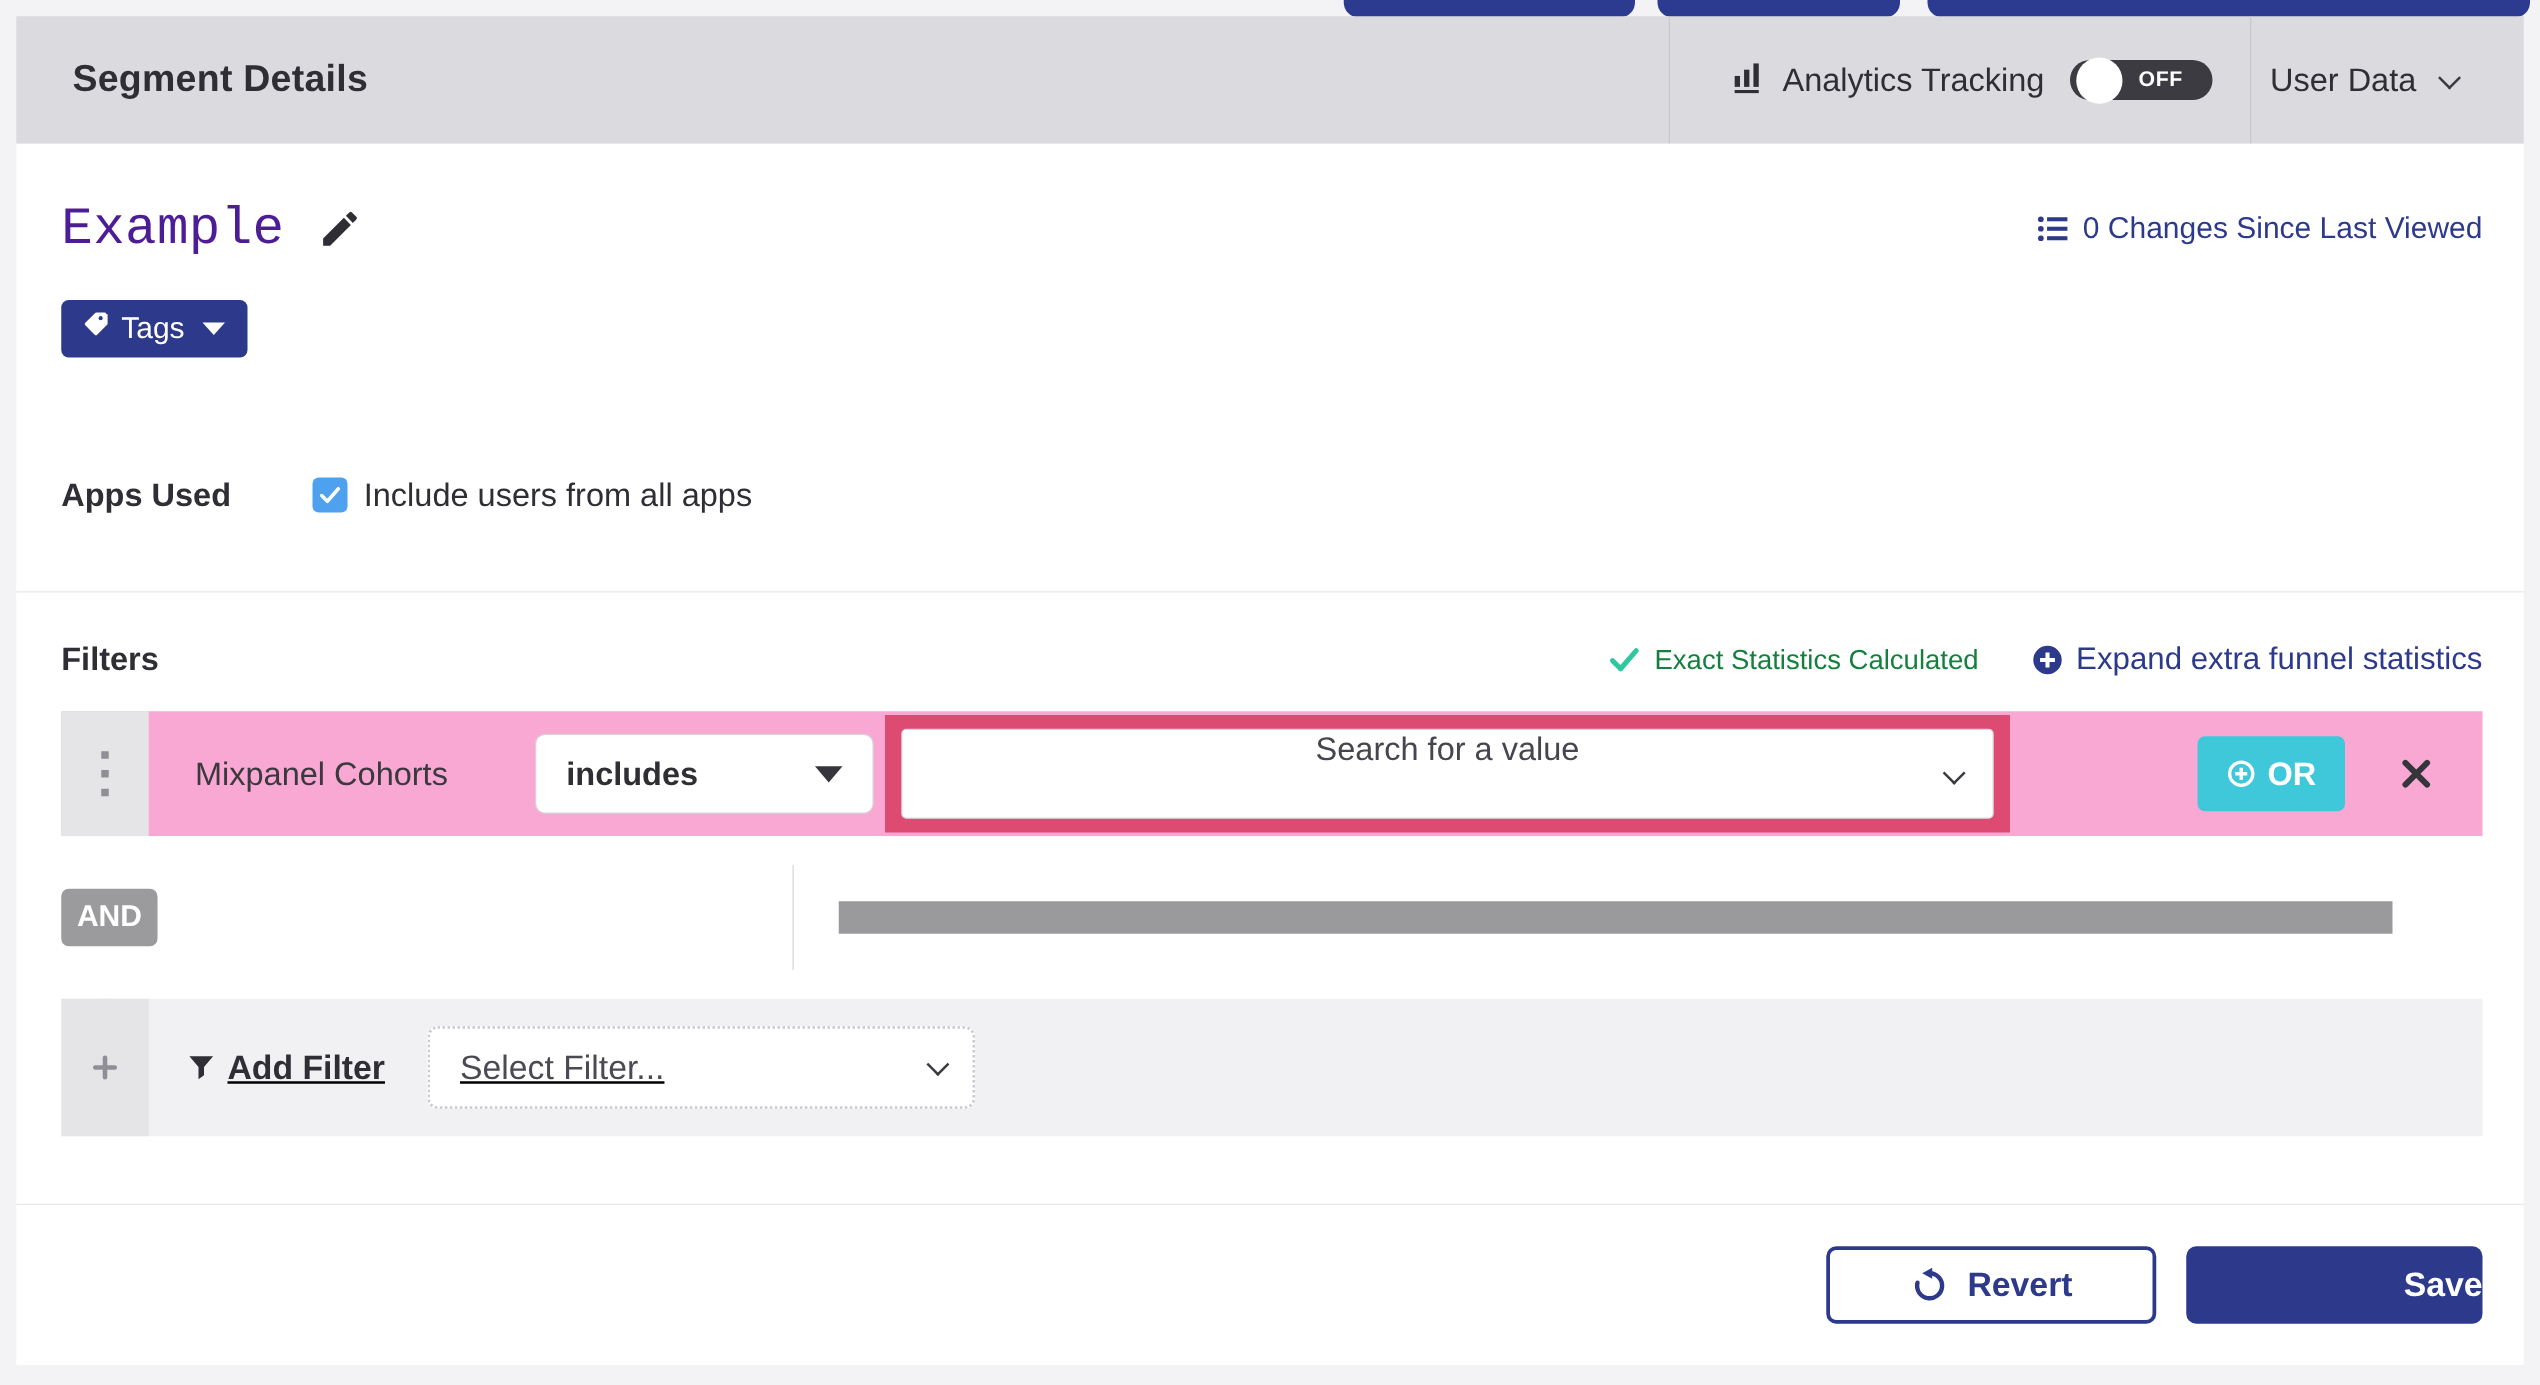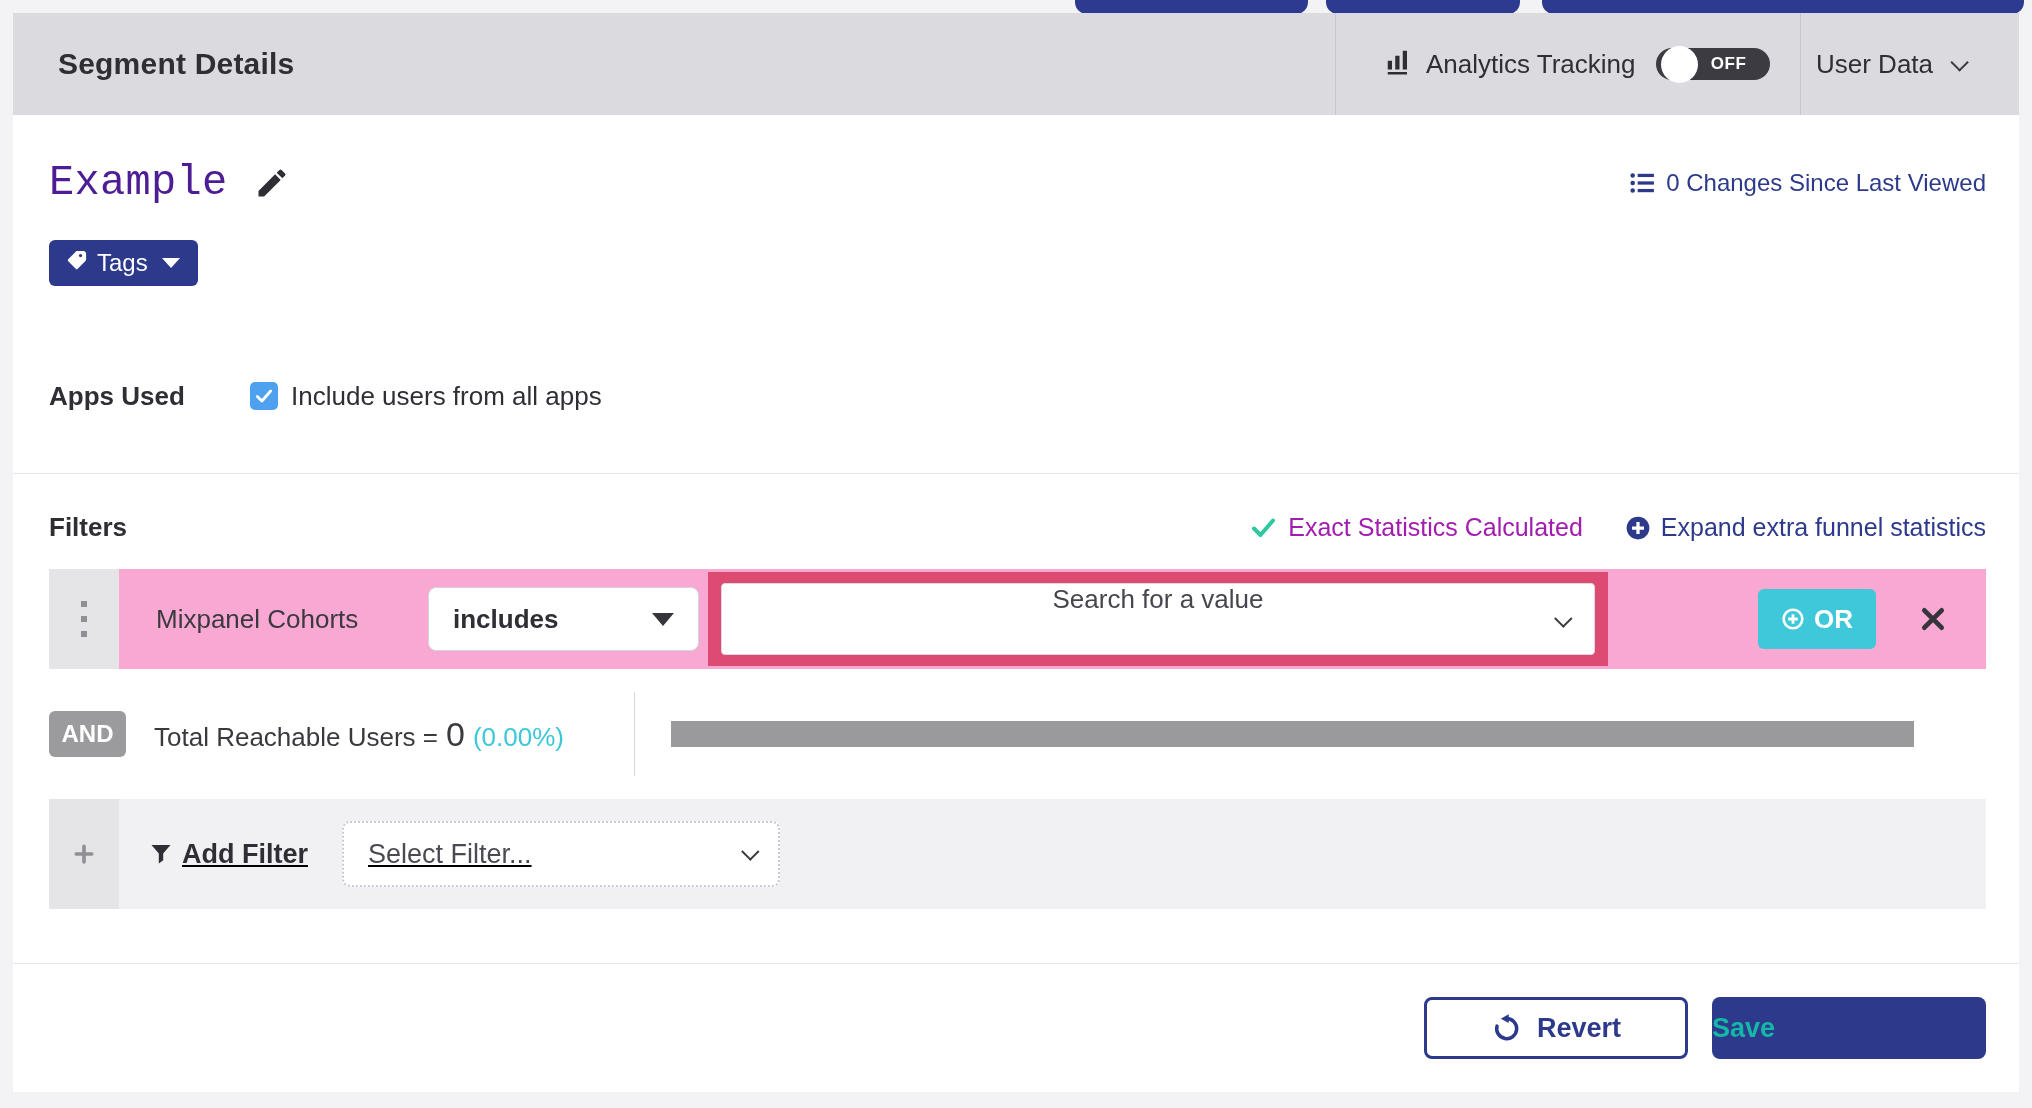--- a/index.html
+++ b/index.html
@@ -38,21 +38,21 @@
   .caret-dn{width:0;height:0;border-left:9px solid transparent;border-right:9px solid transparent;border-top:10px solid #fff;}
 
   .apps-row{position:absolute;left:0;right:0;top:204px;height:155px;border-bottom:1px solid #e8e8eb;display:flex;align-items:center;padding-left:36px;}
   .apps-label{font-size:26px;font-weight:bold;color:#2e2e34;width:201px;}
   .checkbox{width:28px;height:28px;border-radius:5px;background:#4da1ee;display:flex;align-items:center;justify-content:center;cursor:pointer;flex:none;}
   .cb-text{font-size:26px;color:#2e2e34;margin-left:13px;}
 
   .filters-block{position:absolute;left:0;right:0;top:359px;height:490px;border-bottom:1px solid #e8e8eb;}
   .filters-head{display:flex;align-items:center;padding:38px 33px 0 36px;}
   .filters-heading{font-size:26px;font-weight:bold;color:#2e2e34;}
-  .exact-stats{margin-left:auto;display:flex;align-items:center;color:#a21caf;font-size:25px;}
+  .exact-stats{margin-left:auto;display:flex;align-items:center;color:#15803d;font-size:22px;}
   .exact-stats svg{margin-right:11px;}
   .expand-link{margin-left:42px;display:flex;align-items:center;color:#2d3a8c;font-size:25px;font-weight:500;cursor:pointer;}
   .expand-link svg{margin-right:10px;}
 
   .rows{position:relative;margin:26px 33px 0 36px;}
   .connector{position:absolute;left:30px;top:118px;width:10px;height:130px;background:#e5e5e8;}
 
   .frow{position:relative;height:100px;background:#f9a8d4;display:flex;align-items:center;}
   .handle-col{width:70px;align-self:stretch;background:#e5e5e8;display:flex;flex-direction:column;align-items:center;justify-content:center;gap:9px;cursor:grab;}
   .dot{width:6px;height:6px;background:#8f8f95;}
@@ -79,21 +79,21 @@
   .add-row{position:relative;height:110px;background:#f1f1f4;display:flex;align-items:center;text-decoration:underline;}
   .plus-col{width:70px;align-self:stretch;background:#e5e5e8;display:flex;align-items:center;justify-content:center;}
   .add-label{margin-left:30px;display:flex;align-items:center;font-size:27px;font-weight:bold;color:#2e2e34;}
   .add-label svg{margin-right:9px;}
   .sel-filter{margin-left:34px;width:438px;height:66px;background:#fff;border:2px dotted #c9c9d2;border-radius:8px;display:flex;align-items:center;padding:0 24px;cursor:pointer;}
   .sel-filter .lbl{font-size:27px;color:#4a4a52;}
 
   .footer{position:absolute;left:0;right:0;bottom:0;height:128px;display:flex;align-items:center;justify-content:flex-end;padding-right:33px;gap:24px;}
   .revert-btn{width:264px;height:62px;background:#fff;border:3px solid #2d3a8c;border-radius:8px;display:flex;align-items:center;justify-content:center;color:#2d3a8c;font-size:27px;font-weight:bold;cursor:pointer;}
   .revert-btn svg{margin-right:16px;}
-  .save-btn{width:274px;height:62px;background:#2d3a8c;border-radius:8px;display:flex;align-items:center;justify-content:flex-start;color:#14b8a6;font-size:27px;font-weight:bold;cursor:pointer;}
+  .save-btn{width:237px;height:62px;background:#2d3a8c;border-radius:8px;display:flex;align-items:center;justify-content:flex-end;color:#ffffff;font-size:27px;font-weight:bold;cursor:pointer;}
 </style>
 </head>
 <body>
 
 <div class="page">
 
   <div class="top-crop tc1"></div>
   <div class="top-crop tc2"></div>
   <div class="top-crop tc3"></div>
 
@@ -214,25 +214,20 @@
           </div>
           <span class="x-btn">
             <svg width="26" height="26" viewBox="0 0 24 24">
                 <path d="M4 4l16 16M20 4L4 20" stroke="#35353b" stroke-width="4.4" stroke-linecap="round"></path>
               </svg>
           </span>
         </div>
 
         <div class="and-row">
           <div class="and-badge">AND</div>
-          <div class="reach-text">
-            <span>Total Reachable Users =</span>
-            <span class="reach-val">0</span>
-            <span class="reach-pct">(0.00%)</span>
-          </div>
           <div class="vdivider"></div>
           <div class="gray-bar"></div>
         </div>
 
         <div class="add-row">
           <div class="plus-col">
             <svg width="22" height="22" viewBox="0 0 24 24">
                 <path d="M12 3.5v17M3.5 12h17" stroke="#8f8f95" stroke-width="4" stroke-linecap="round"></path>
               </svg>
           </div>

